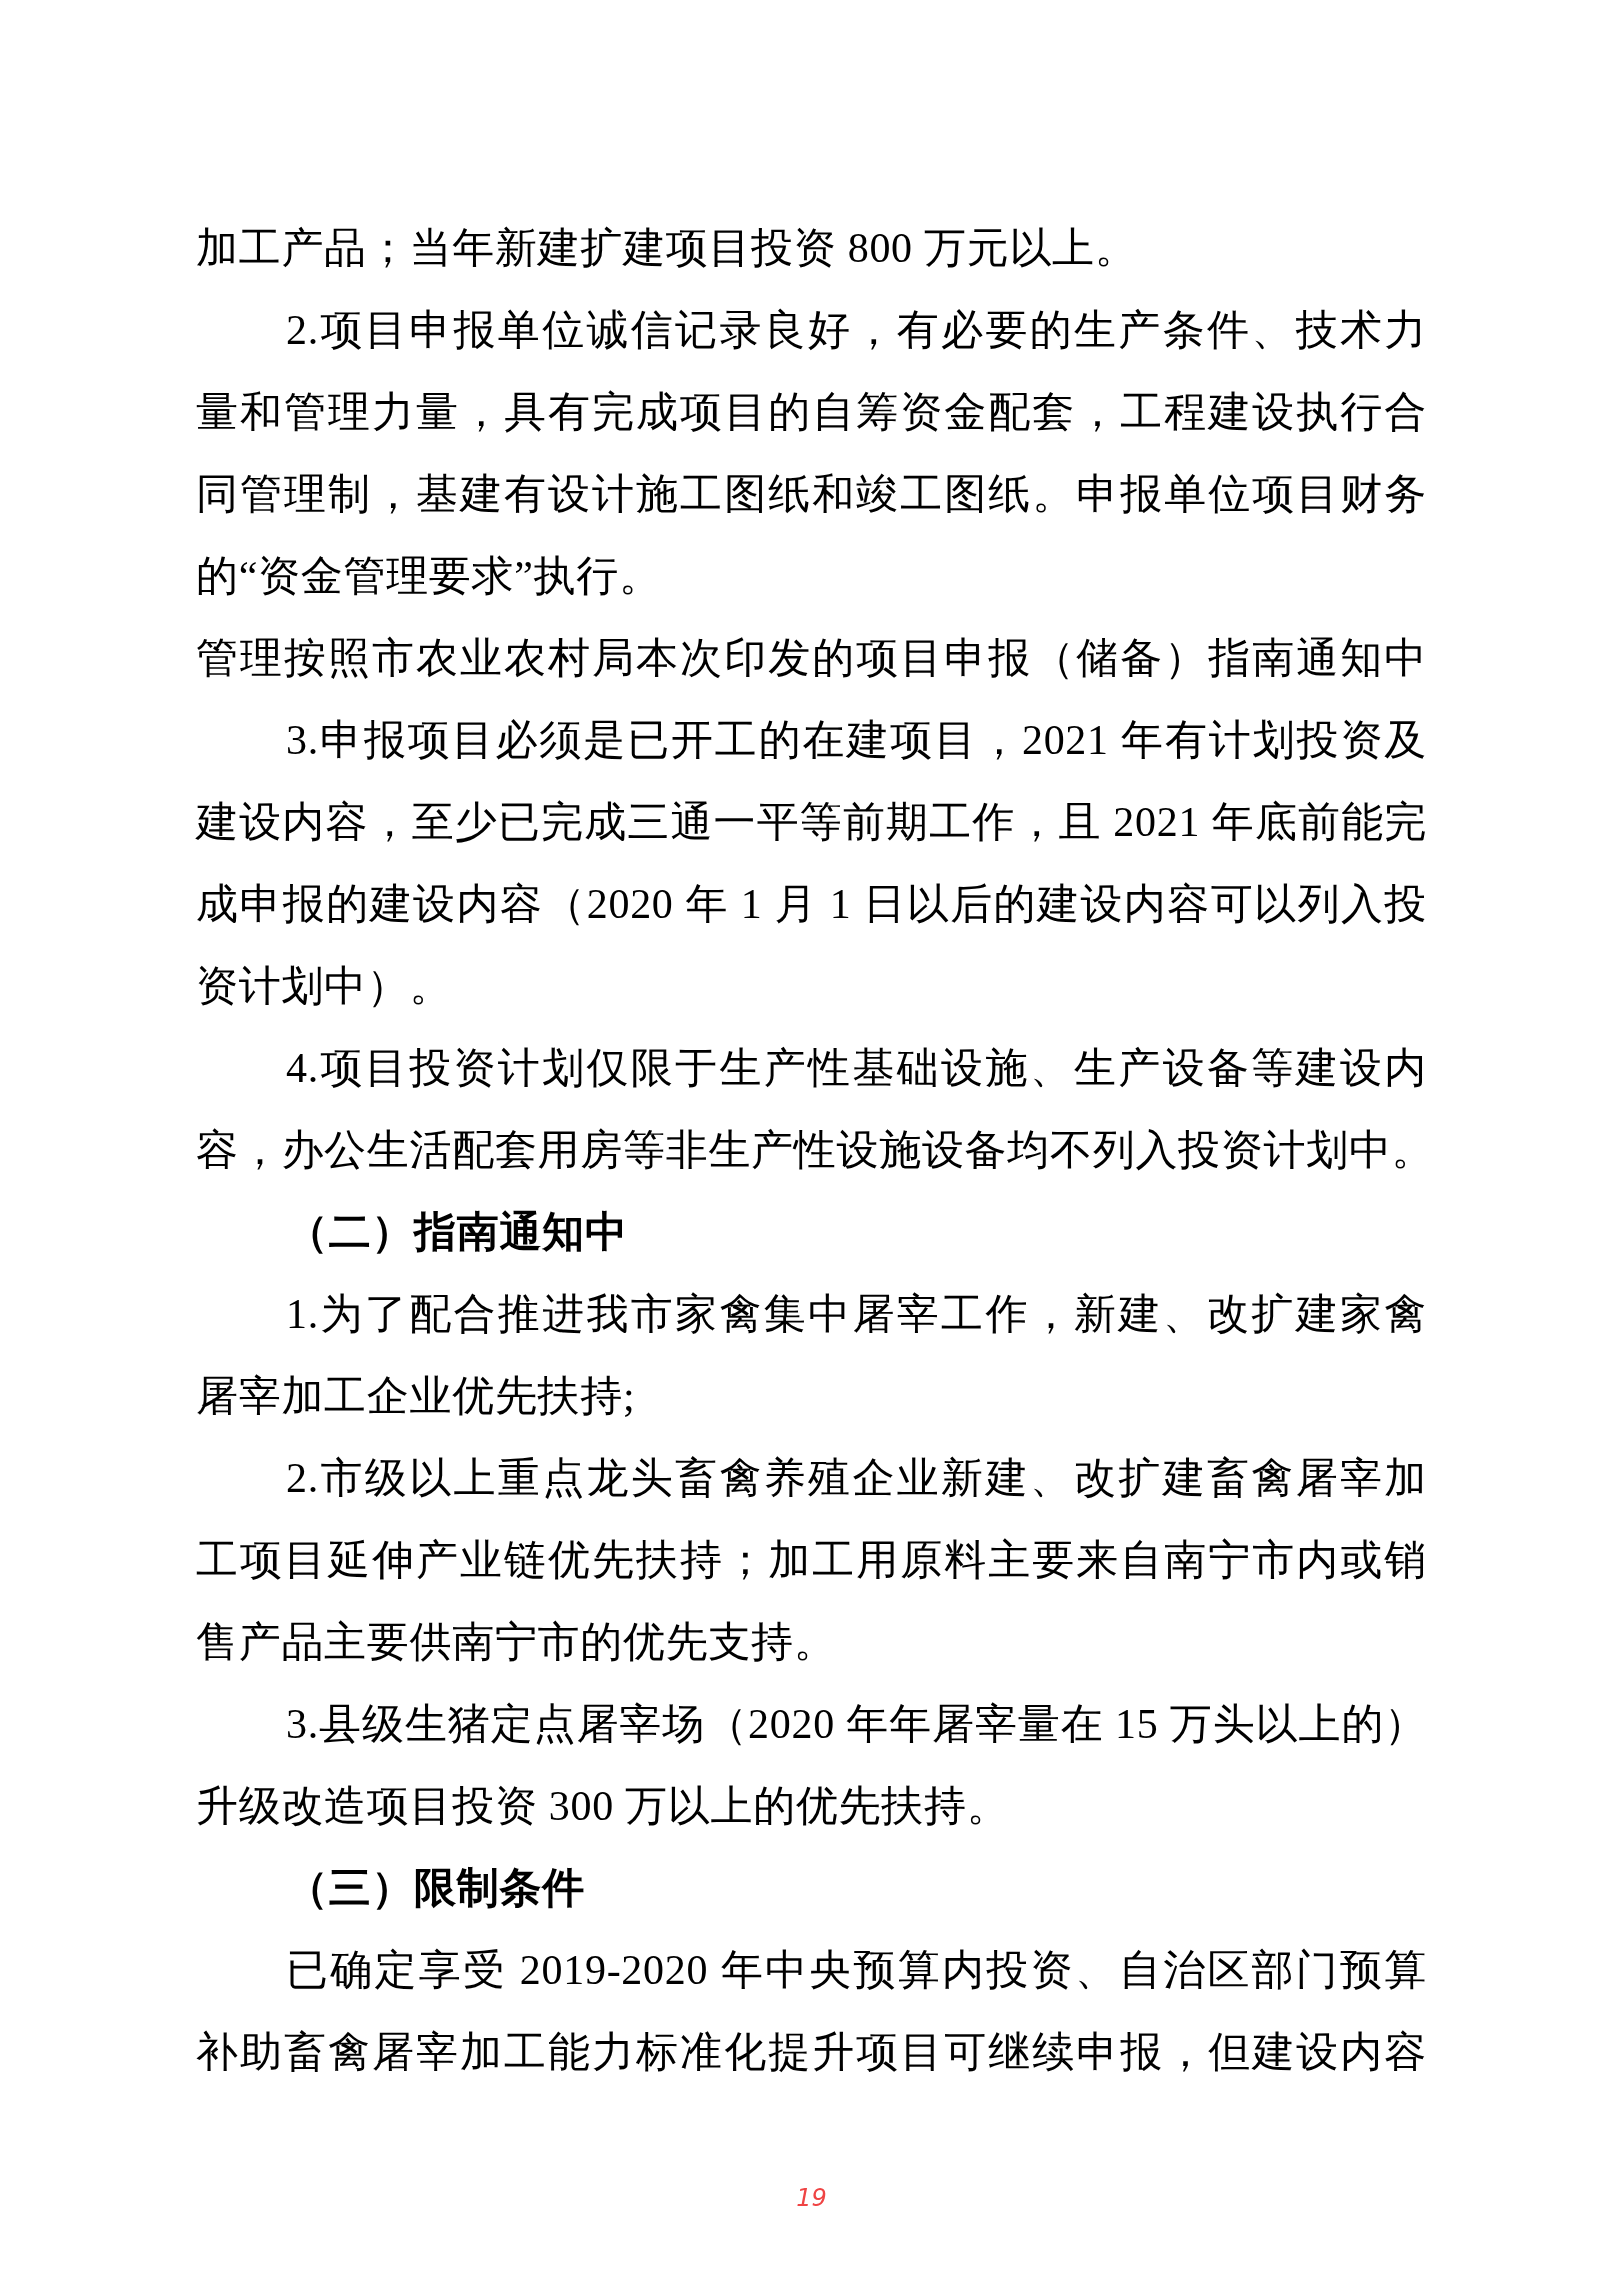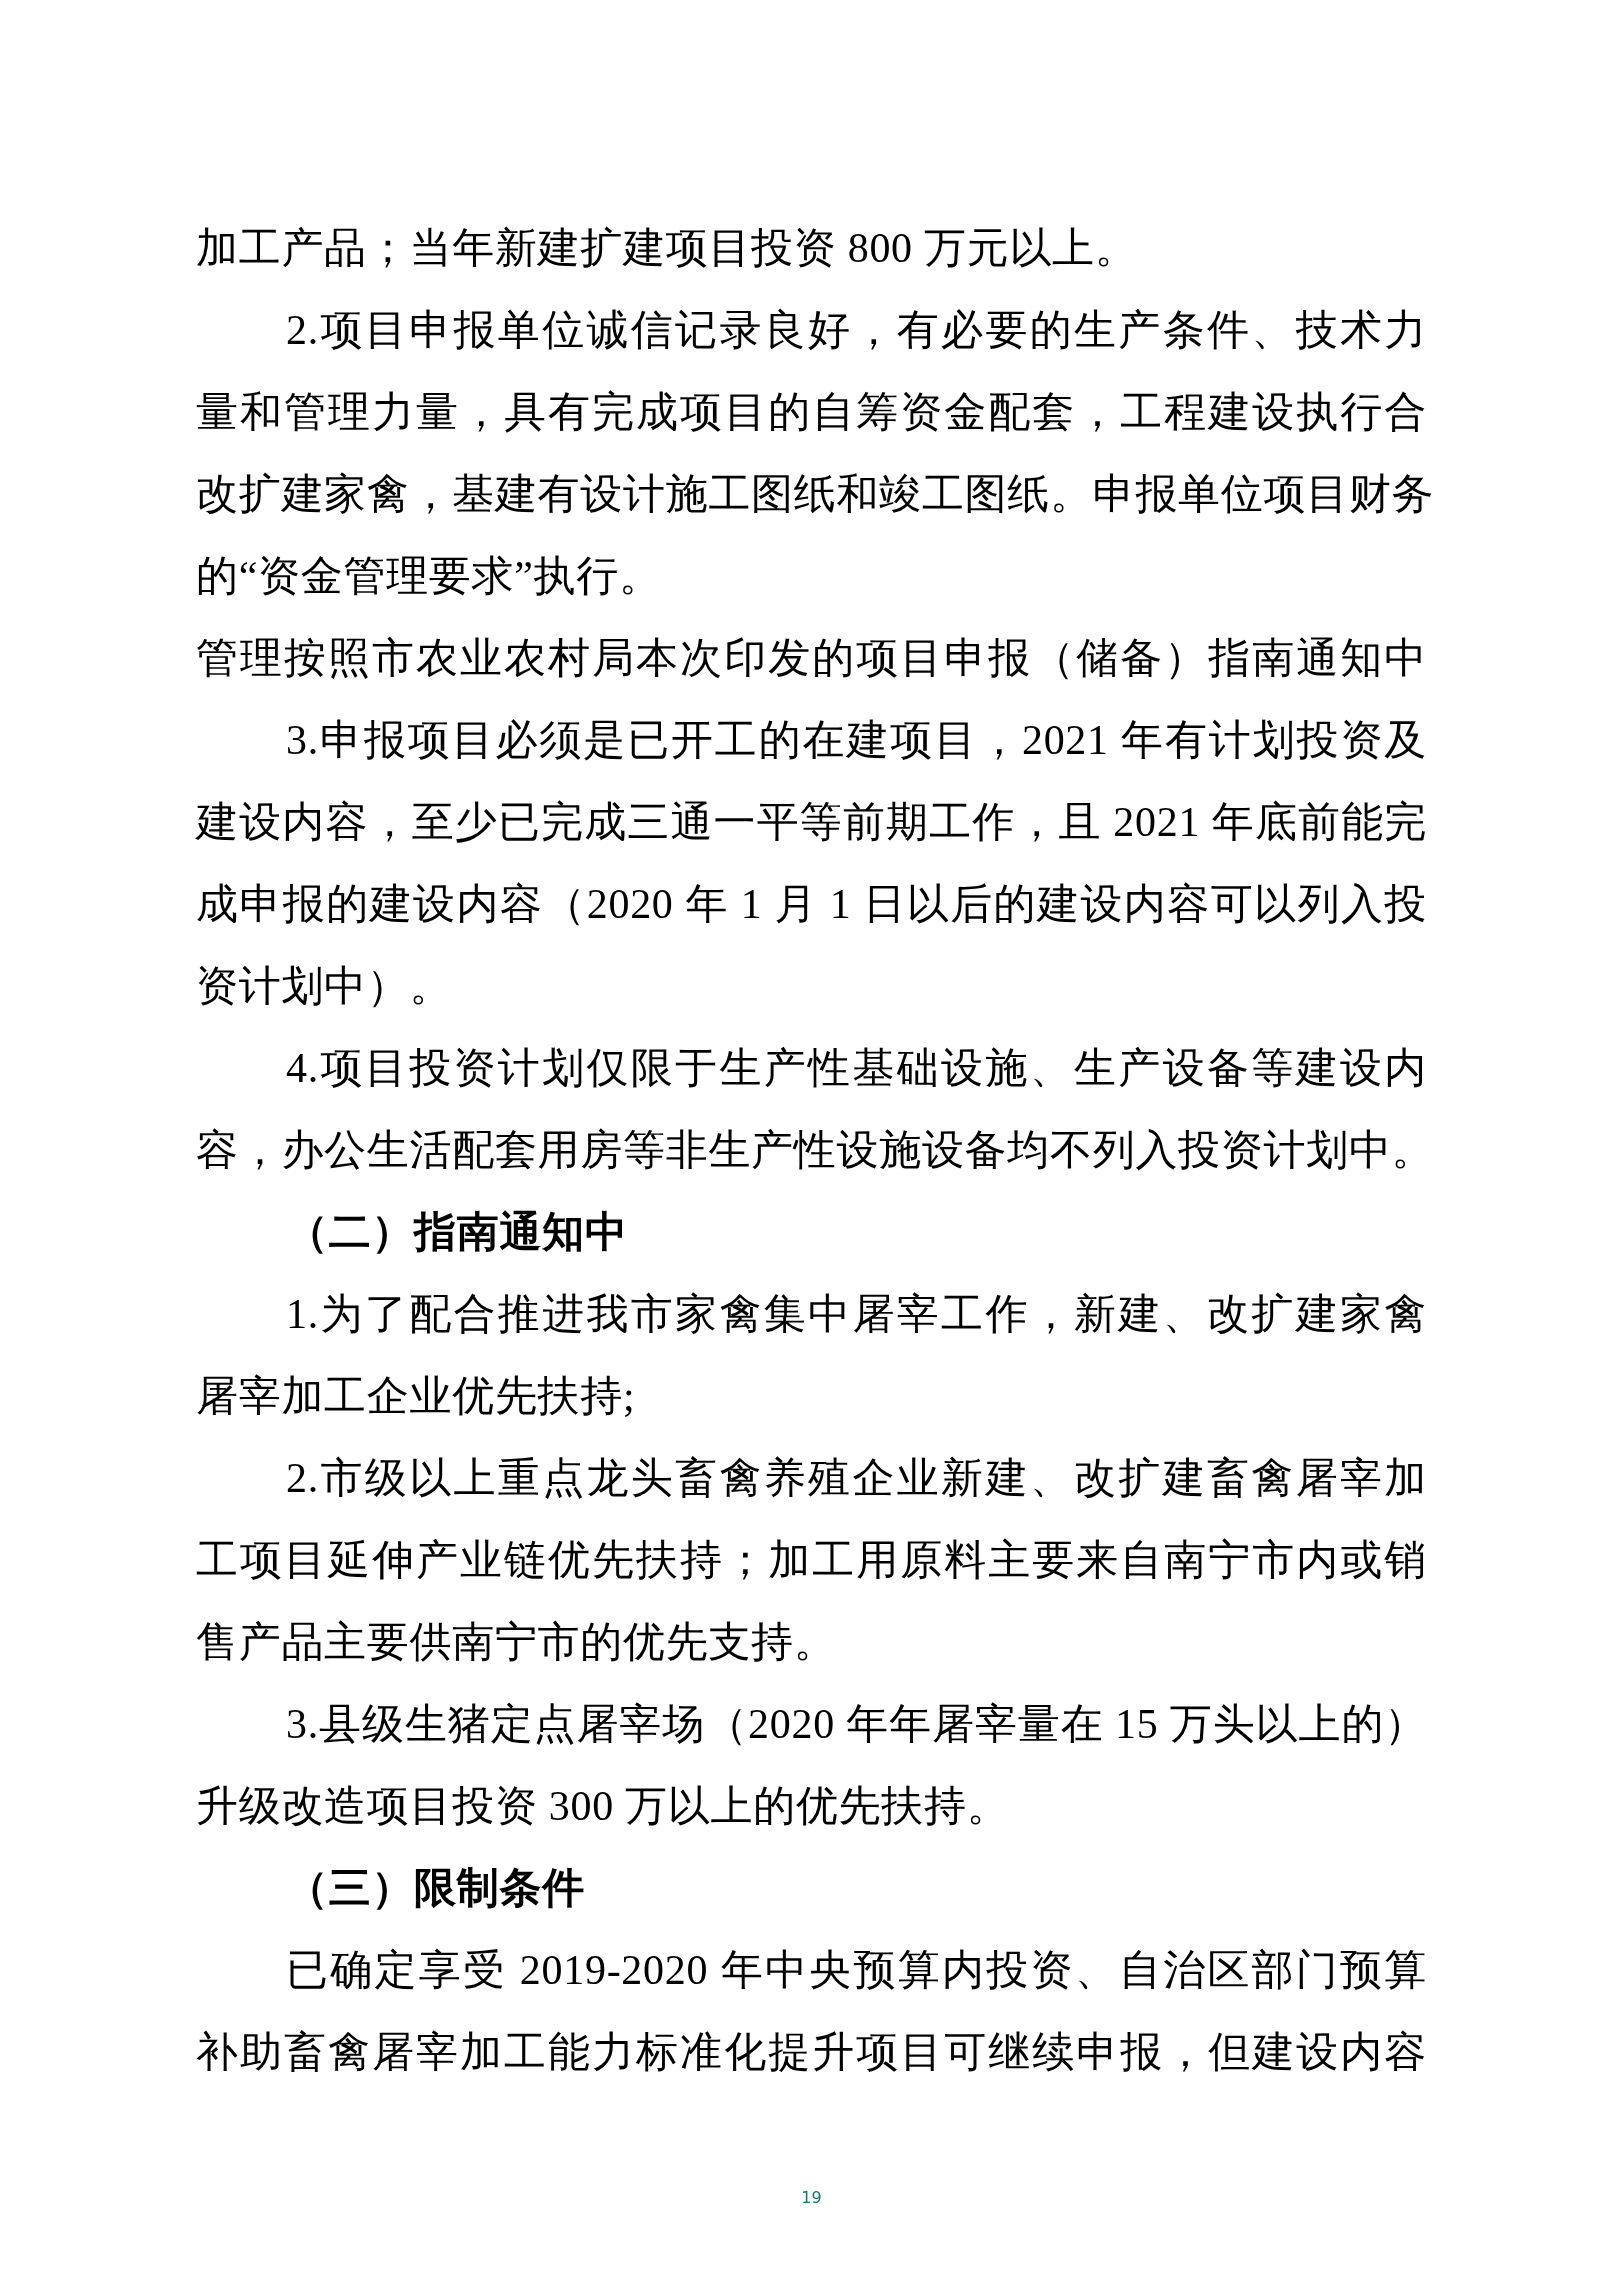--- a/index.html
+++ b/index.html
@@ -47,34 +47,35 @@
   .page-footer {
     position: absolute;
     left: 0;
     right: 0;
     top: 2185px;
     height: 39px;
     text-align: center;
   }
   .page-number {
     font-family: "DejaVu Sans", "Liberation Sans", sans-serif;
-    font-size: 16px;
+    font-size: 24px;
     line-height: 26px;
-    color: #0f766e;
+    color: #ef4444;
+    font-style: italic;
   }
 </style>
 </head>
 <body>
 
 <div class="page">
   <main class="text-block">
       <div class="line para-end">加工产品；当年新建扩建项目投资 800 万元以上。</div>
       <div class="line indent">2.项目申报单位诚信记录良好，有必要的生产条件、技术力</div>
       <div class="line">量和管理力量，具有完成项目的自筹资金配套，工程建设执行合</div>
-      <div class="line">改扩建家禽，基建有设计施工图纸和竣工图纸。申报单位项目财务</div>
+      <div class="line">同管理制，基建有设计施工图纸和竣工图纸。申报单位项目财务</div>
       <div class="line para-end">的“资金管理要求”执行。</div>
       <div class="line">管理按照市农业农村局本次印发的项目申报（储备）指南通知中</div>
       <div class="line indent">3.申报项目必须是已开工的在建项目，2021 年有计划投资及</div>
       <div class="line">建设内容，至少已完成三通一平等前期工作，且 2021 年底前能完</div>
       <div class="line">成申报的建设内容（2020 年 1 月 1 日以后的建设内容可以列入投</div>
       <div class="line para-end">资计划中）。</div>
       <div class="line indent">4.项目投资计划仅限于生产性基础设施、生产设备等建设内</div>
       <div class="line para-end">容，办公生活配套用房等非生产性设施设备均不列入投资计划中。</div>
       <div class="line indent heading para-end">（二）指南通知中</div>
       <div class="line indent">1.为了配合推进我市家禽集中屠宰工作，新建、改扩建家禽</div>

